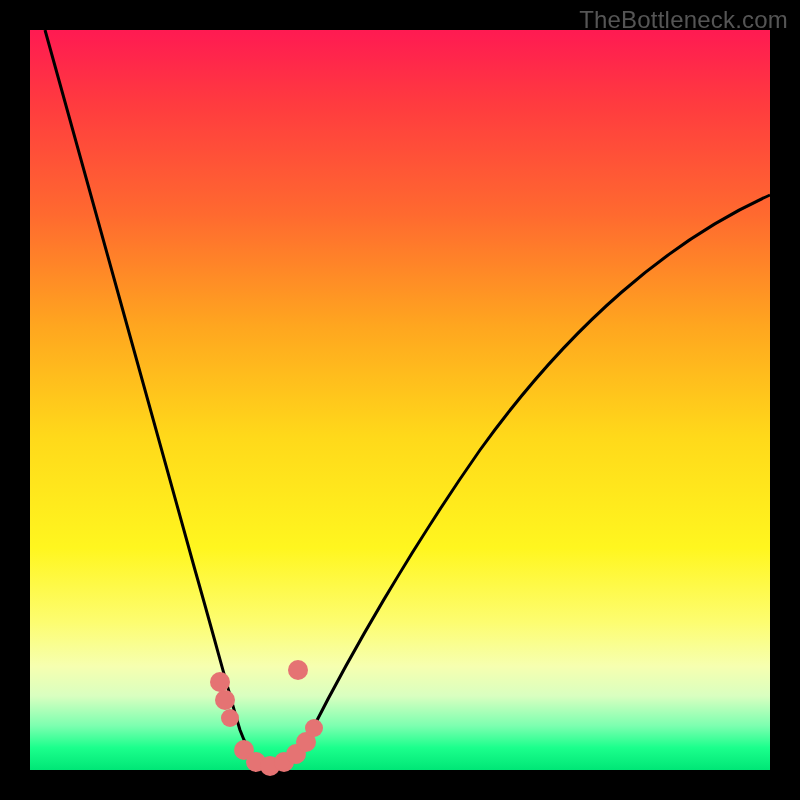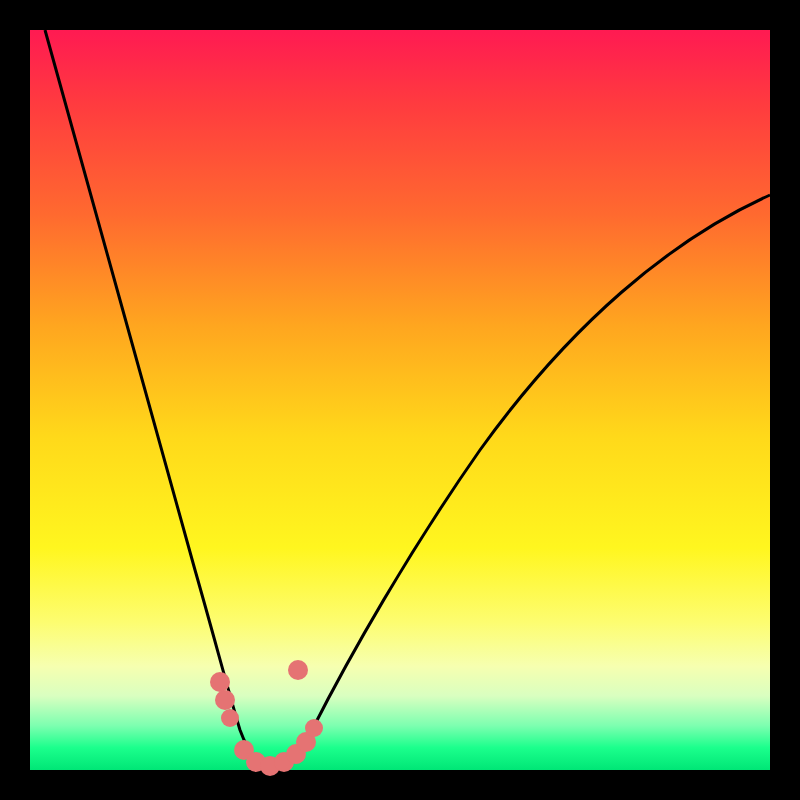--- a/index.html
+++ b/index.html
@@ -82,13 +82,14 @@
         <circle cx="226" cy="732" r="10"></circle>
         <circle cx="240" cy="736" r="10"></circle>
         <circle cx="254" cy="732" r="10"></circle>
         <circle cx="266" cy="724" r="10"></circle>
         <circle cx="276" cy="712" r="10"></circle>
         <circle cx="284" cy="698" r="9"></circle>
         <circle cx="268" cy="640" r="10"></circle>
       </g>
     </svg>
   </div>
+  <div class="watermark">TheBottleneck.com</div>
 </div>
 
 </body></html>

